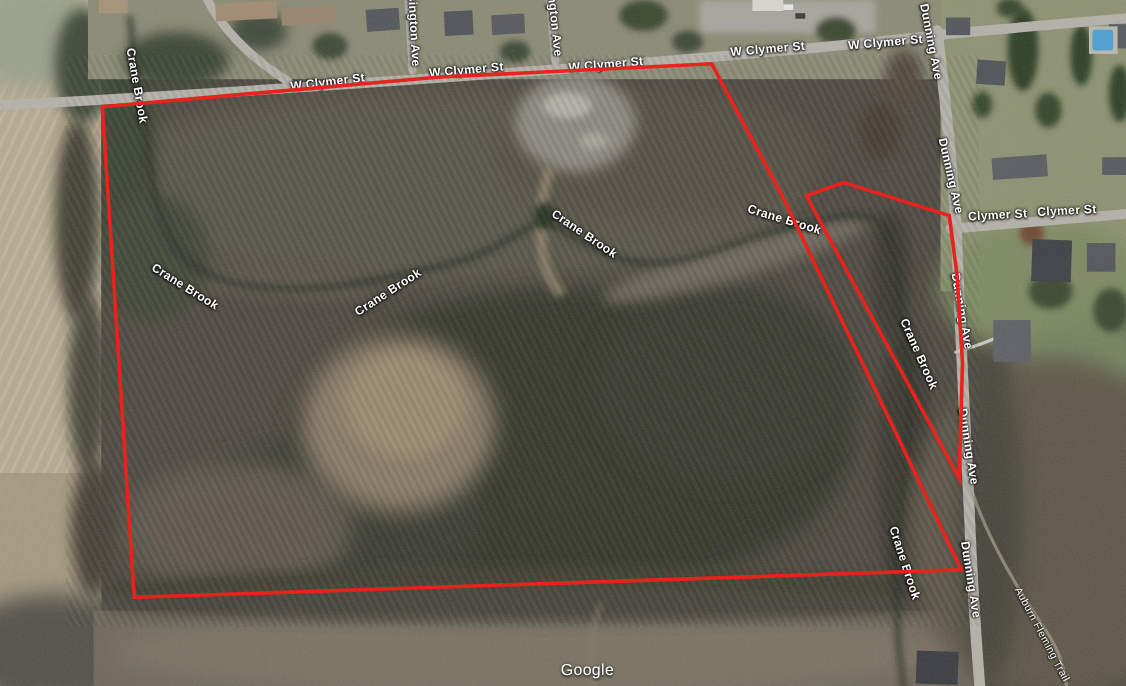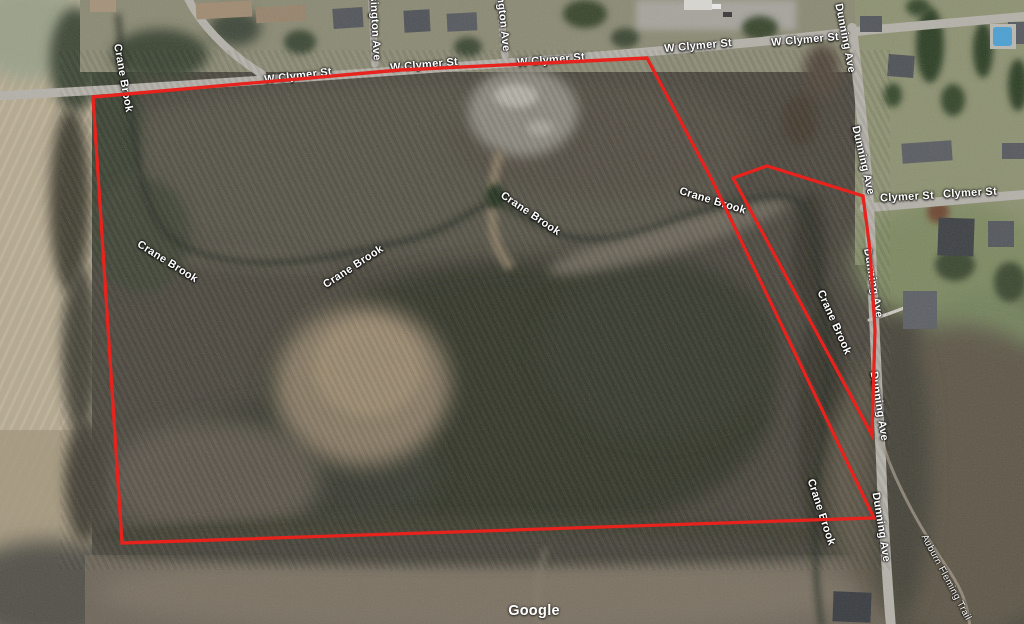--- a/index.html
+++ b/index.html
@@ -18,21 +18,21 @@
     position:absolute;
     color:#fff;
     font-size:11px;font-weight:700;letter-spacing:.3px;white-space:nowrap;
     text-shadow:0 0 2px rgba(0,0,0,.95),0 0 3px rgba(0,0,0,.85),0 1px 2px rgba(0,0,0,.9);
     transform:translate(-50%,-50%) rotate(var(--r,0deg));
     pointer-events:none;
   }
   .lbl.small{font-size:9.5px;font-weight:400;opacity:.95;letter-spacing:.4px;}
   .watermark{
     position:absolute;transform:translate(-50%,-50%);
-    color:#fff;font-size:14.5px;font-weight:700;letter-spacing:.3px;
+    color:#fff;font-size:14.5px;font-weight:400;letter-spacing:.3px;
     text-shadow:0 0 3px rgba(0,0,0,.7),0 1px 2px rgba(0,0,0,.6);
     pointer-events:none;
   }
 </style>
 </head>
 <body>
 
 <div id="map">
 
   <svg width="1024" height="624" viewBox="0 0 1024 624">

